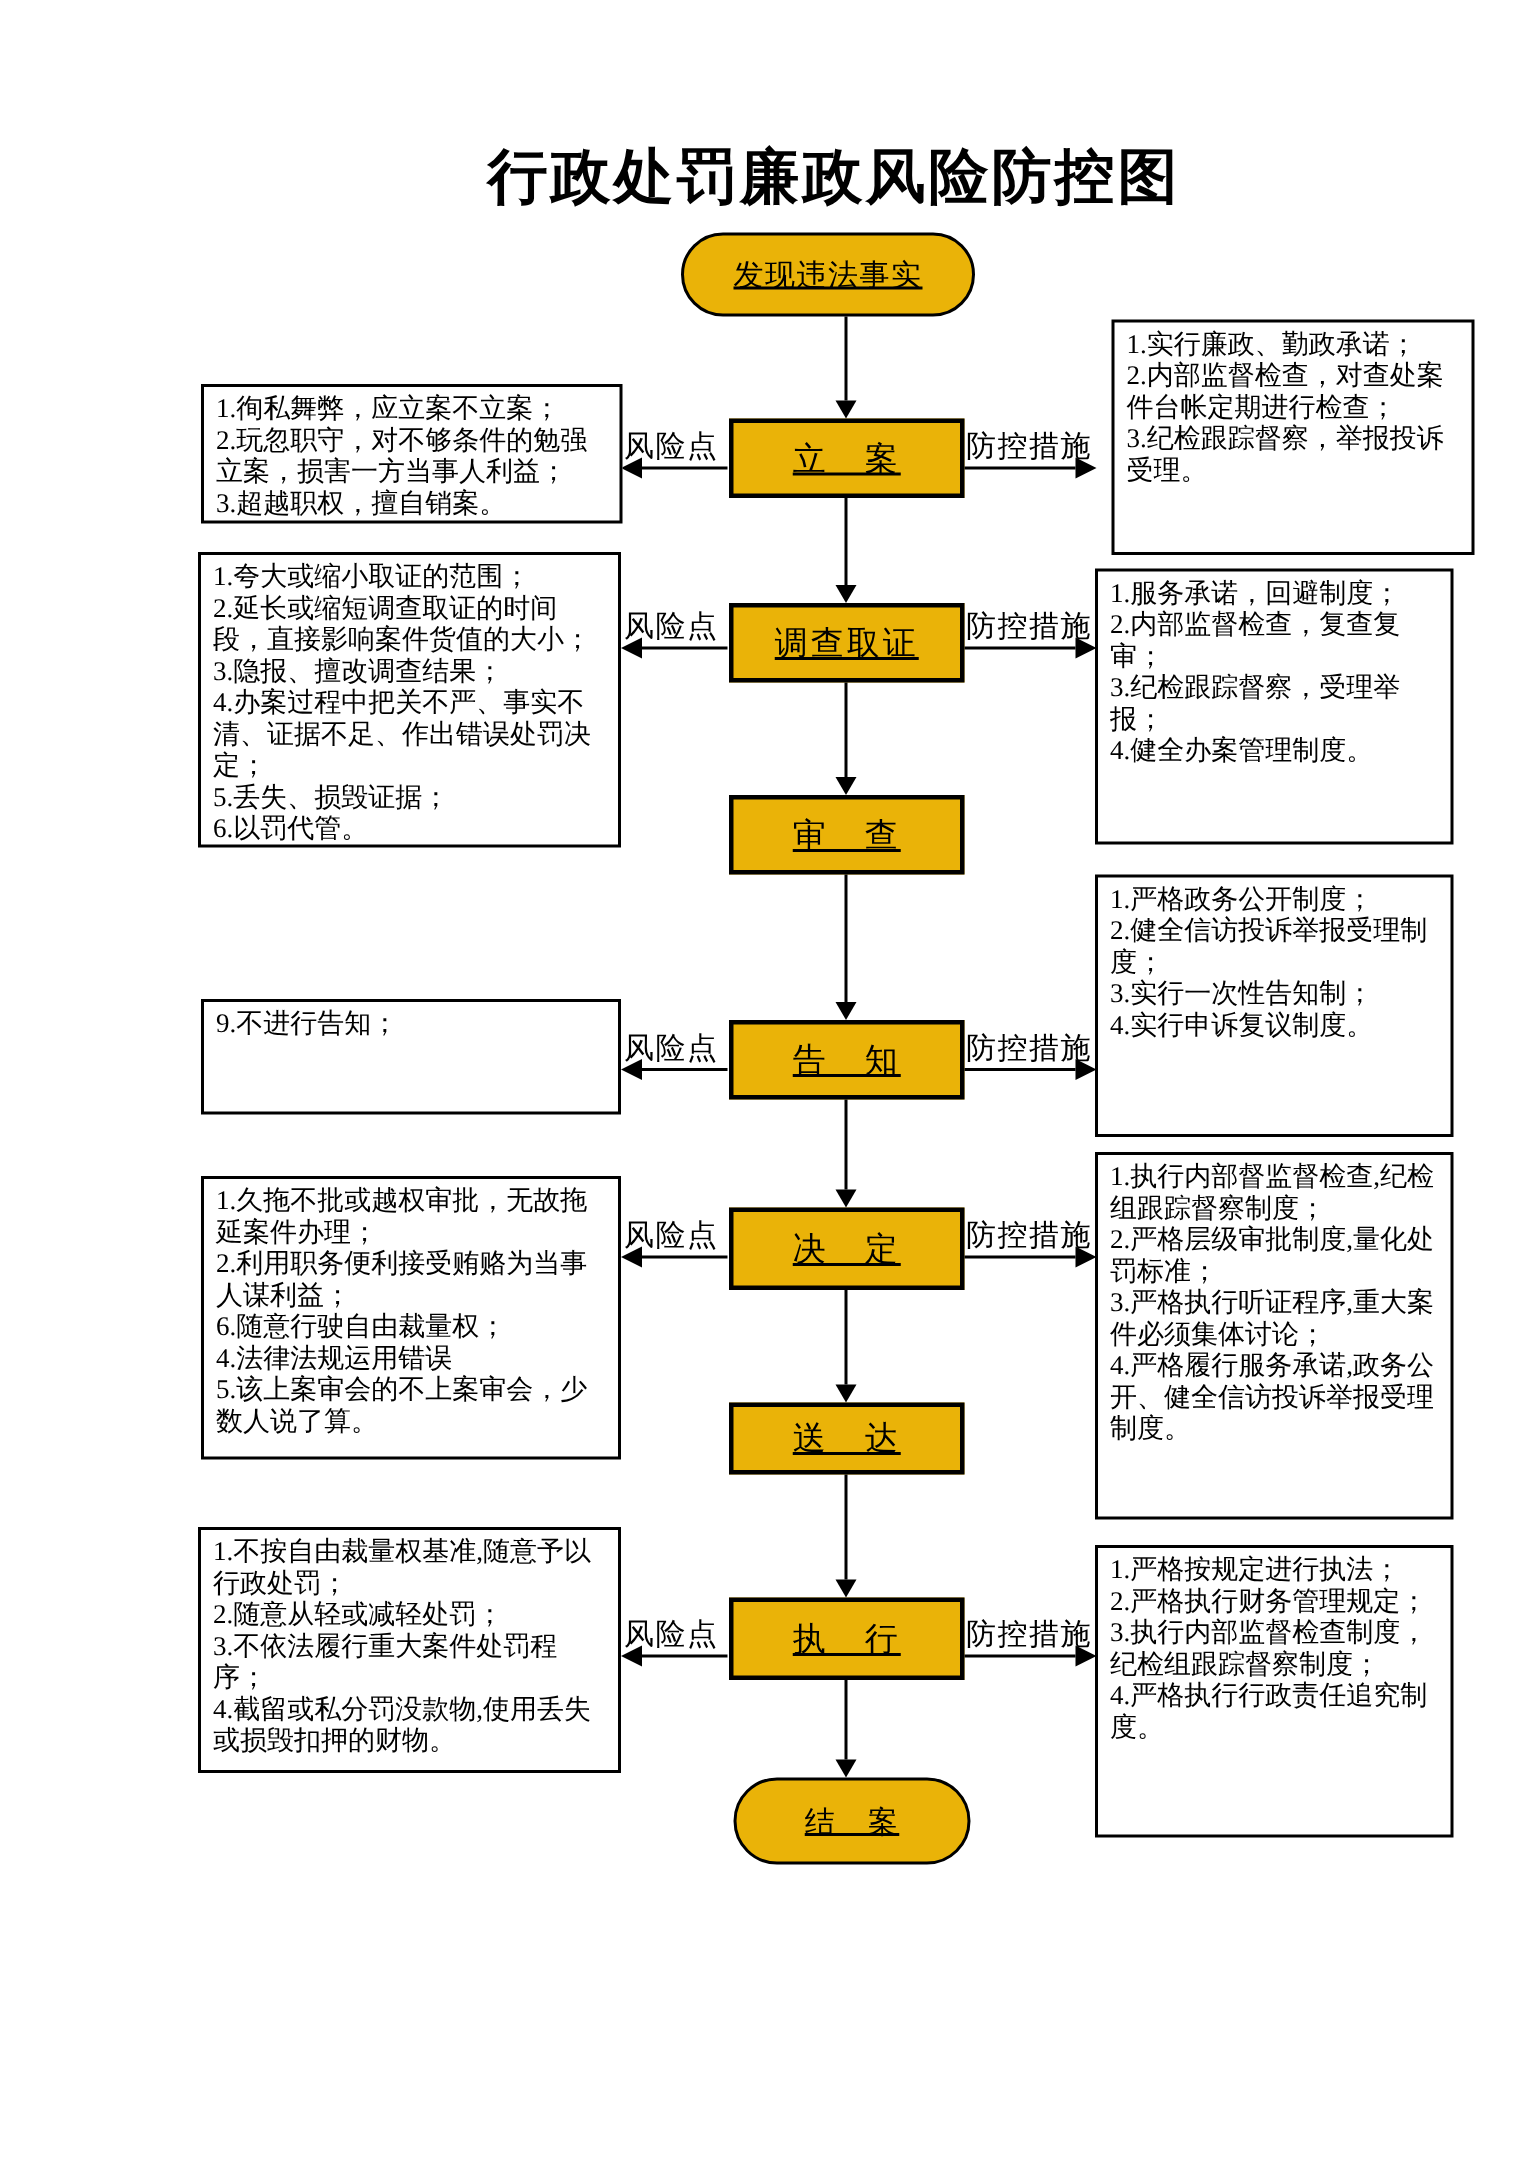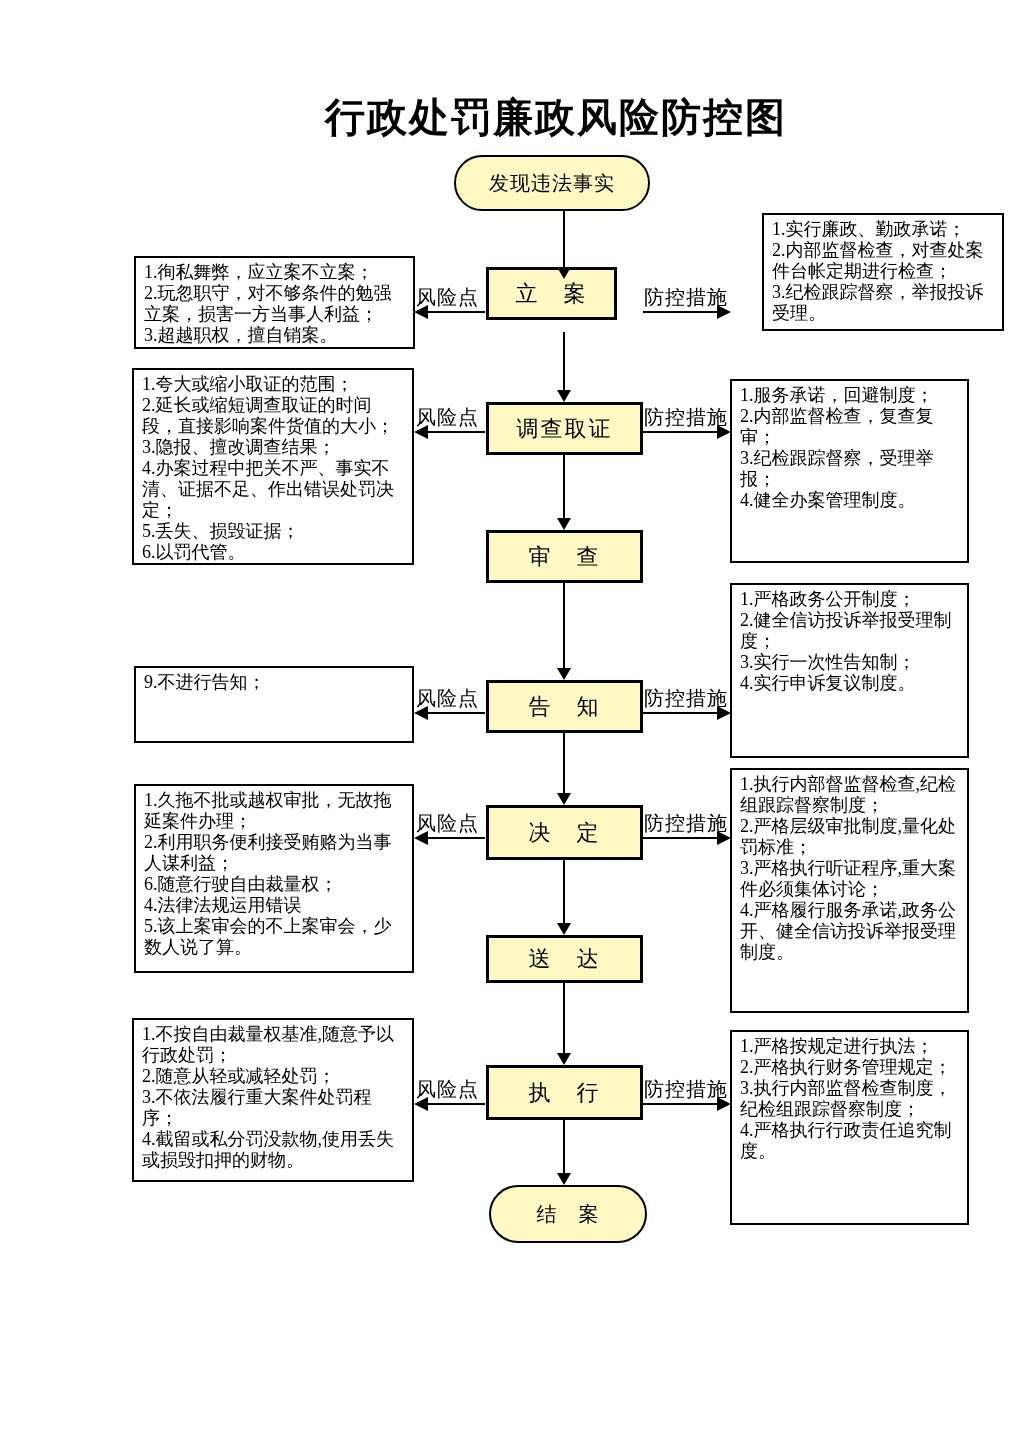--- a/index.html
+++ b/index.html
@@ -6,22 +6,22 @@
   .page {
     position:relative; width:1024px; height:1448px; background:#ffffff;
     color:#000; font-family:"Liberation Serif","DejaVu Serif",serif; overflow:hidden;margin-left:44px;
   }
   .title {
     position:absolute; left:0; right:0; top:90px; margin:0;
     text-align:center; font-size:40px; font-weight:bold; letter-spacing:2px;
   }
   .node {
     position:absolute; display:flex; align-items:center; justify-content:center;
-    border:3px solid #000; background:#fef9c3; box-sizing:border-box;
-    font-size:22px; letter-spacing:2px; text-align:left;
+    border:3px solid #000; background:#eab308; box-sizing:border-box;
+    font-size:22px; letter-spacing:2px; text-align:left;text-decoration:underline;
   }
   .oval { border-radius:30px; border-width:2px; font-size:20px; letter-spacing:1px; }
   .side-box {
     position:absolute; border:2px solid #000; background:#fff; box-sizing:border-box;
     font-size:18px; line-height:21px; padding:4px 8px; text-align:left;
   }
   .side-box .list-line { margin:0; padding:0; }
   .side-label { position:absolute; font-size:20px; letter-spacing:1px; text-align:left; }
   .varrow { position:absolute; left:519px; width:2px; background:#000; }
   .varrow::after {
@@ -41,21 +41,21 @@
 </head>
 <body>
 
 <div class="page">
 
   <h1 class="title">行政处罚廉政风险防控图</h1>
 
   <div class="node oval" style="left:410px;top:155px;width:196px;height:56px">发现违法事实</div>
   <div class="node oval" style="left:445px;top:1185px;width:158px;height:58px">结　案</div>
 
-  <div class="node" style="left:442px;top:267px;width:131px;height:53px">立　案</div>
+  <div class="node" style="left:442px;top:279px;width:157px;height:53px">立　案</div>
   <div class="node" style="left:442px;top:402px;width:157px;height:53px">调查取证</div>
   <div class="node" style="left:442px;top:530px;width:157px;height:53px">审　查</div>
   <div class="node" style="left:442px;top:680px;width:157px;height:53px">告　知</div>
   <div class="node" style="left:442px;top:805px;width:157px;height:55px">决　定</div>
   <div class="node" style="left:442px;top:935px;width:157px;height:48px">送　达</div>
   <div class="node" style="left:442px;top:1065px;width:157px;height:55px">执　行</div>
 
   <div class="varrow" style="top:211px;height:56px"></div>
   <div class="varrow" style="top:332px;height:58px"></div>
   <div class="varrow" style="top:455px;height:63px"></div>
@@ -112,21 +112,21 @@
       <div class="list-line">4.法律法规运用错误</div>
       <div class="list-line">5.该上案审会的不上案审会，少数人说了算。</div>
     </div>
   <div class="side-box" style="left:88px;top:1018px;width:282px;height:164px">
       <div class="list-line">1.不按自由裁量权基准,随意予以行政处罚；</div>
       <div class="list-line">2.随意从轻或减轻处罚；</div>
       <div class="list-line">3.不依法履行重大案件处罚程序；</div>
       <div class="list-line">4.截留或私分罚没款物,使用丢失或损毁扣押的财物。</div>
     </div>
 
-  <div class="side-box" style="left:718px;top:213px;width:242px;height:118px">
+  <div class="side-box" style="left:697px;top:213px;width:242px;height:157px">
       <div class="list-line">1.实行廉政、勤政承诺；</div>
       <div class="list-line">2.内部监督检查，对查处案件台帐定期进行检查；</div>
       <div class="list-line">3.纪检跟踪督察，举报投诉受理。</div>
     </div>
   <div class="side-box" style="left:686px;top:379px;width:239px;height:184px">
       <div class="list-line">1.服务承诺，回避制度；</div>
       <div class="list-line">2.内部监督检查，复查复审；</div>
       <div class="list-line">3.纪检跟踪督察，受理举报；</div>
       <div class="list-line">4.健全办案管理制度。</div>
     </div>

